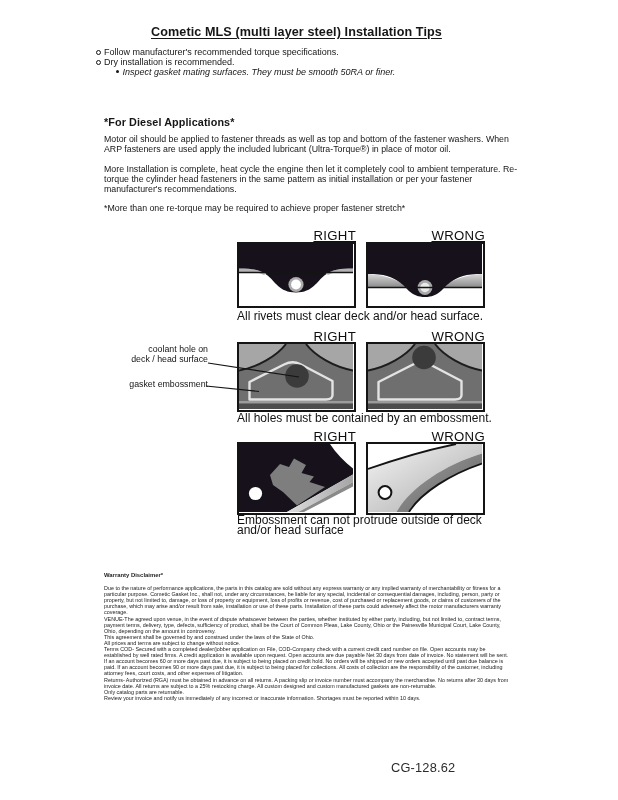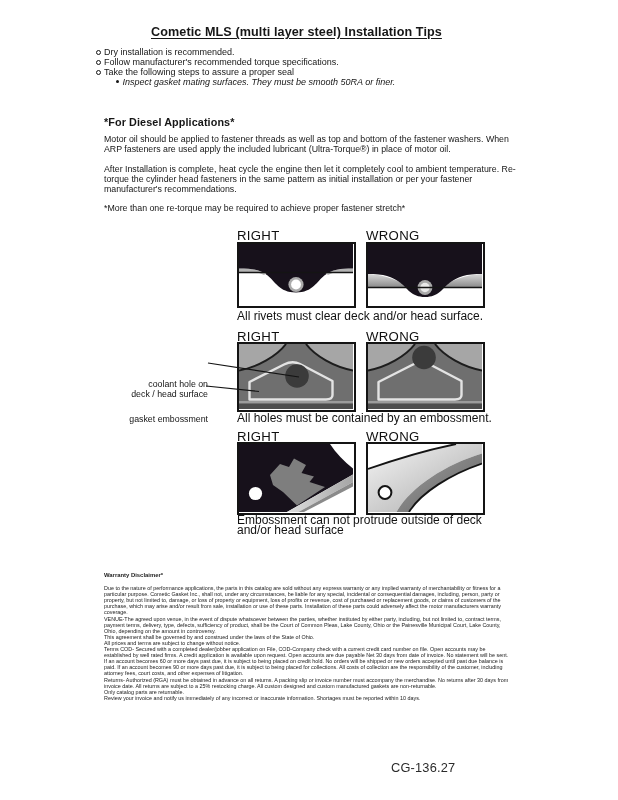--- a/index.html
+++ b/index.html
@@ -15,70 +15,66 @@
   .bullets{left:96px;top:47px;font-size:9px;line-height:10px;white-space:nowrap;}
   .brow{display:flex;align-items:flex-start;height:10px;}
   .brow.sub{margin-left:20px;font-style:italic;}
   .odot{flex:none;width:3px;height:3px;border:1px solid #161616;border-radius:50%;margin:2.6px 3px 0 0;}
   .fdot{flex:none;width:3.4px;height:3.4px;background:#161616;border-radius:50%;margin:2.6px 3px 0 0;}
   
   .dheading{left:104px;top:116px;font-size:10.8px;font-weight:700;letter-spacing:.1px;}
   .para{left:104px;width:420px;font-size:8.8px;line-height:10.2px;}
   .p1{top:134px;} .p2{top:164px;} .pnote{top:203px;}
   
-  .dlabel{width:119px;text-align:left;font-size:13.2px;color:#0f0f0f;letter-spacing:.3px;}
+  .dlabel{width:119px;text-align:right;font-size:13.2px;color:#0f0f0f;letter-spacing:.3px;text-decoration:underline;}
   .dbox{width:119px;border:2.5px solid #141414;background:#fff;box-sizing:border-box;overflow:hidden;}
   .dbox svg{display:block;}
   .cap{left:237px;font-size:12px;line-height:9.8px;color:#121212;white-space:nowrap;}
   .colL{left:237px;} .colR{left:366px;}
   .lab1{top:228px;} .box1{top:242px;height:66px;}
   .lab2{top:329px;} .box2{top:342px;height:70px;}
   .lab3{top:429px;} .box3{top:442px;height:73px;}
   .cap1{top:312px;} .cap2{top:414px;} .cap3{top:516px;}
   
-  .annot{text-align:right;font-size:8.8px;line-height:9.6px;color:#141414;margin-top:35px;}
+  .annot{text-align:right;font-size:8.8px;line-height:9.6px;color:#141414;}
   .an1{left:110px;top:345px;width:98px;}
   .an2{left:105px;top:380px;width:103px;}
   .leader{left:206px;top:360px;}
   
   .legal{left:104px;top:572px;width:407px;font-size:5.4px;line-height:6.1px;color:#1b1b1b;}
   .legal .lh{font-size:5.9px;font-weight:700;margin:0 0 7px 0;}
   .legal p{margin:0;}
   .mb4{margin-bottom:4.5px;} .mb11{margin-bottom:11px;} .mb5{margin-bottom:5px;}
   .mb8{margin-bottom:8px;} .mb6{margin-bottom:6px;}
   
   .pagenum{left:391px;top:760px;font-size:12.8px;color:#2b2b2b;letter-spacing:.2px;}
 </style>
 </head>
 <body>
 
 <div class="abs title">Cometic MLS (multi layer steel) Installation Tips</div>
 
 <div class="abs bullets">
-  <div class="brow">
-    <span class="odot"></span>
-    <span>Dry installation is recommended.</span>
-  </div>
   <div class="brow">
     <span class="odot"></span>
     <span>Follow manufacturer's recommended torque specifications.</span>
   </div>
   <div class="brow">
     <span class="odot"></span>
-    <span>Take the following steps to assure a proper seal</span>
+    <span>Dry installation is recommended.</span>
   </div>
   <div class="brow sub">
     <span class="fdot"></span>
     <span>Inspect gasket mating surfaces.  They must be smooth 50RA or finer.</span>
   </div>
 </div>
 
 <div class="abs dheading">*For Diesel Applications*</div>
 <div class="abs para p1">Motor oil should be applied to fastener threads as well as top and bottom of the fastener washers. When ARP fasteners are used apply the included lubricant (Ultra-Torque®) in place of motor oil.</div>
-<div class="abs para p2">After Installation is complete, heat cycle the engine then let it completely cool to ambient temperature. Re-torque the cylinder head fasteners in the same pattern as initial installation or per your fastener manufacturer's recommendations.</div>
+<div class="abs para p2">More Installation is complete, heat cycle the engine then let it completely cool to ambient temperature. Re-torque the cylinder head fasteners in the same pattern as initial installation or per your fastener manufacturer's recommendations.</div>
 <div class="abs para pnote">*More than one re-torque may be required to achieve proper fastener stretch*</div>
 
 <div class="abs dlabel colL lab1">RIGHT</div>
 <div class="abs dlabel colR lab1">WRONG</div>
 
 <div class="abs dbox colL box1">
   <svg width="114" height="61" viewBox="0 0 114 61">
     <path d="M0,24.5 C13,24.5 21,25.5 28,31 L31,28.6 L0,28.6 Z" fill="#b4b4b4"></path>
     <path d="M114,24.5 C101,24.5 93,25.5 86,31 L83,28.6 L114,28.6 Z" fill="#b4b4b4"></path>
     <path d="M0,0 H114 V24.5 C101,24.5 93,25.5 86,31 C78,37 74,48.5 57,48.5 C40,48.5 36,37 28,31 C21,25.5 13,24.5 0,24.5 Z" fill="#17111b"></path>
@@ -195,13 +191,13 @@
   <p class="mb4">Due to the nature of performance applications, the parts in this catalog are sold without any express warranty or any implied warranty of merchantability or fitness for a particular purpose.  Cometic Gasket Inc., shall not, under any circumstances, be liable for any special, incidental or consequential damages, including, person, party or property, but not limited to, damage, or loss of property or equipment, loss of profits or revenue, cost of purchased or replacement goods, or claims of customers of the purchase, which may arise and/or result from sale, installation or use of these parts.  Installation of these parts could adversely affect the motor manufacturers warranty coverage.</p>
   <p>VENUE-The agreed upon venue, in the event of dispute whatsoever between the parties, whether instituted by either party, including, but not limited to, contract terms, payment terms, delivery, type, defects, sufficiency of product, shall be the Court of Common Pleas, Lake County, Ohio or the Painesville Municipal Court, Lake County, Ohio, depending on the amount in controversy.</p>
   <p class="mb11">This agreement shall be governed by and construed under the laws of the State of Ohio.</p>
   <p class="mb5">All prices and terms are subject to change without notice.</p>
   <p class="mb8">Terms COD- Secured with a completed dealer/jobber application on File, COD-Company check with a current credit card number on file.  Open accounts may be established by well rated firms.  A credit application is available upon request.  Open accounts are due payable Net 30 days from date of invoice.  No statement will be sent.  If an account becomes 60 or more days past due, it is subject to being placed on credit hold.  No orders will be shipped or new orders accepted until past due balance is paid.  If an account becomes 90 or more days past due, it is subject to being placed for collections.  All costs of collection are the responsibility of the customer, including attorney fees, court costs, and other expenses of litigation.</p>
   <p class="mb6">Returns- Authorized (RGA) must be obtained in advance on all returns.  A packing slip or invoice number must accompany the merchandise.  No returns after 30 days from invoice date.  All returns are subject to a 25% restocking charge.  All custom designed and custom manufactured gaskets are non-returnable.</p>
   <p>Only catalog parts are returnable.</p>
   <p>Review your invoice and notify us immediately of any incorrect or inaccurate information.  Shortages must be reported within 10 days.</p>
 </div>
 
-<div class="abs pagenum">CG-136.27</div>
+<div class="abs pagenum">CG-128.62</div>
 
 </body></html>

